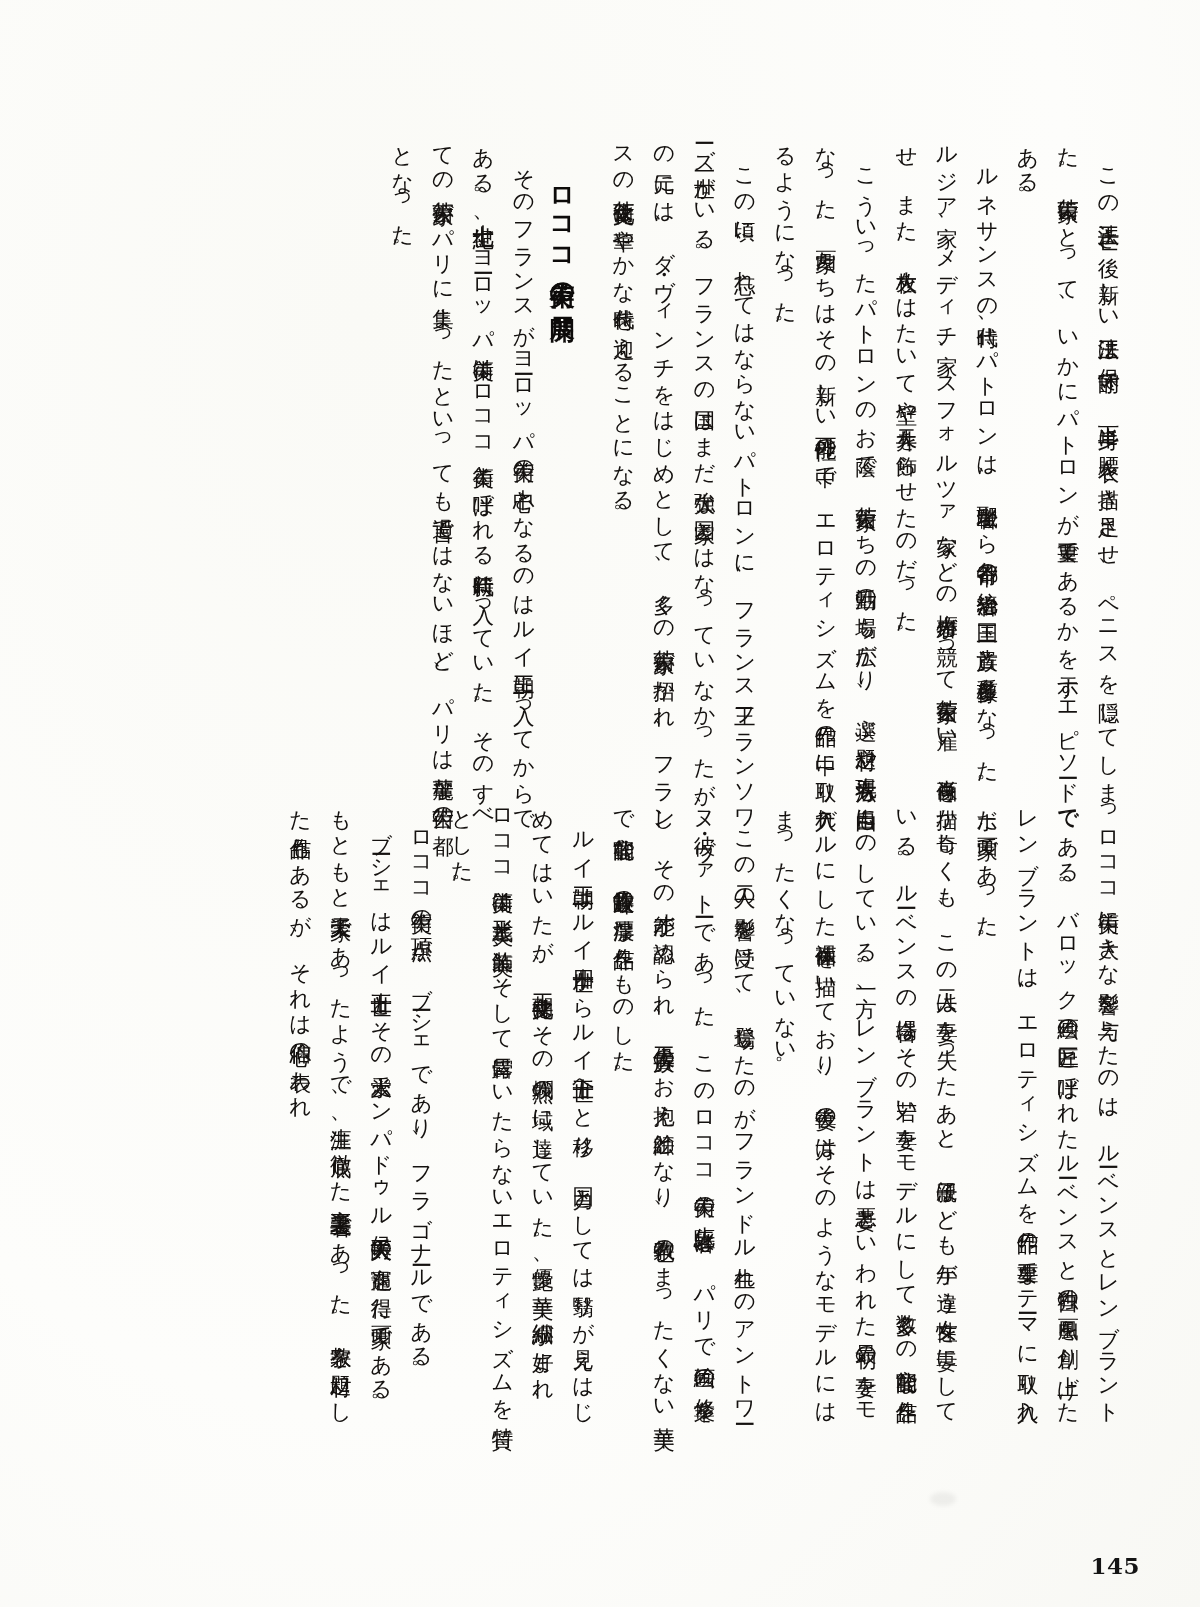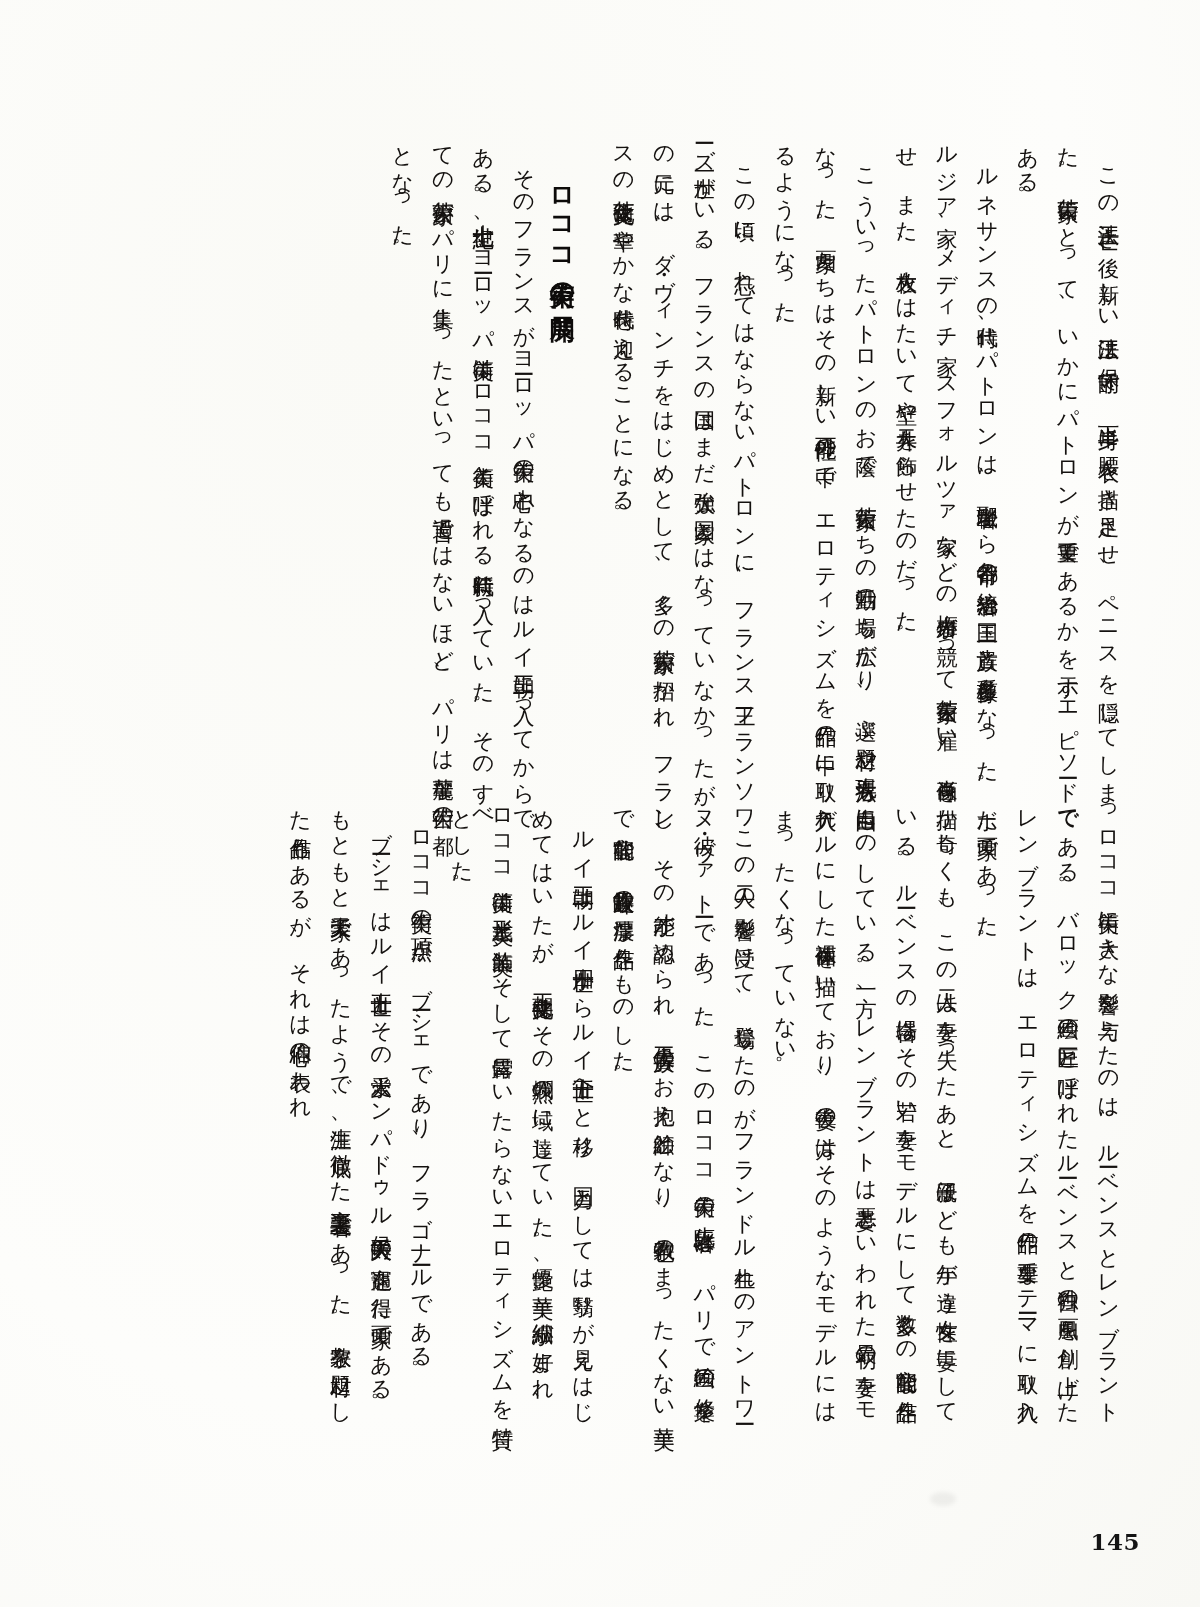--- a/index.html
+++ b/index.html
@@ -80,21 +80,21 @@
     color: #0d0b0a;
   }
 
   .heading-gap-before { margin-right: 26px; }
   .heading-gap-after  { margin-right: 22px; }
 
   
   .folio {
     position: absolute;
     right: 60px;
-    bottom: 52px;
+    bottom: 28px;
     font-size: 23px;
     font-weight: 700;
     letter-spacing: 0.02em;
     color: #141414;
     font-family: "DejaVu Serif", "Liberation Serif", serif;
   }
 
   
   .scan-smudge {
     position: absolute;

